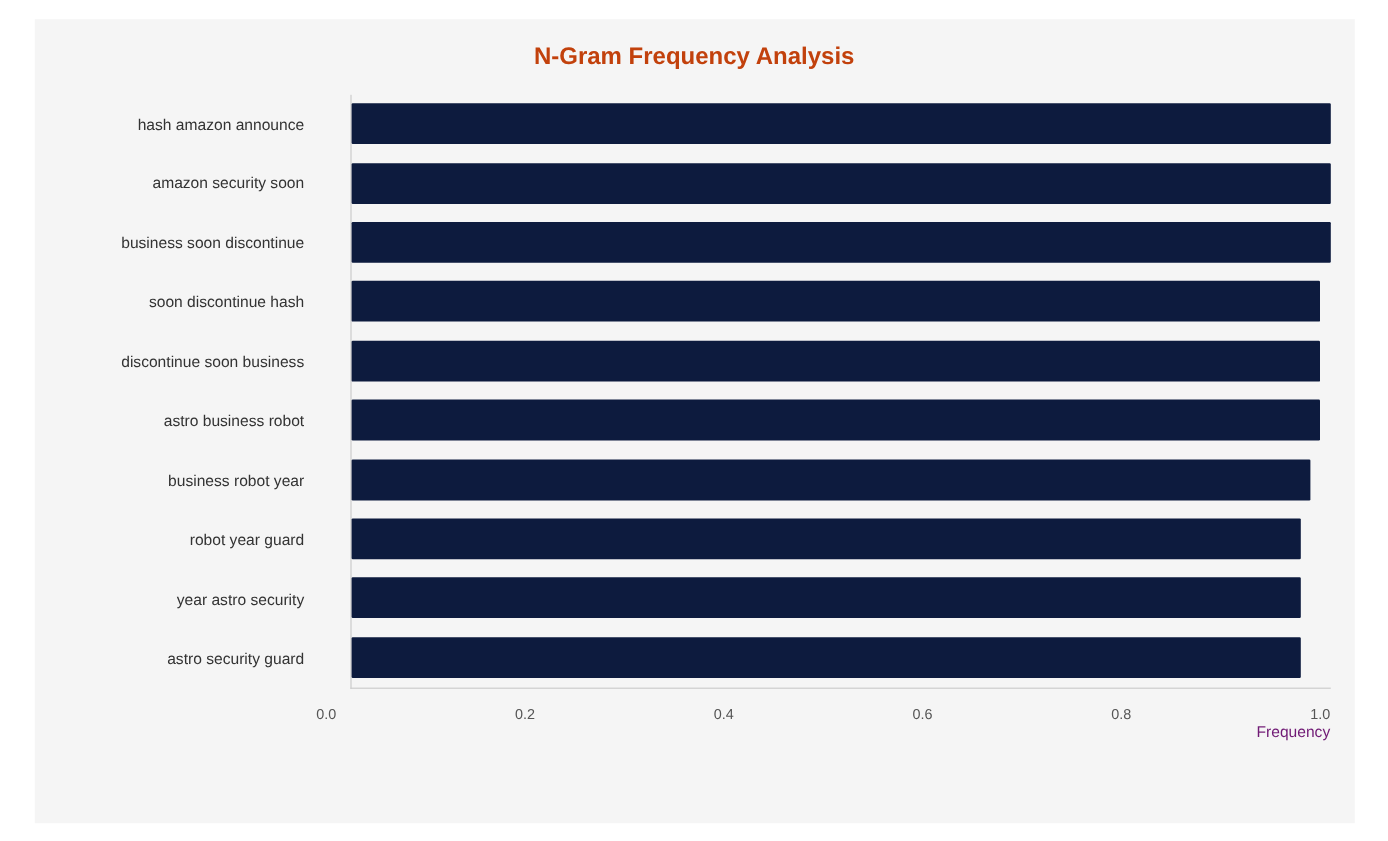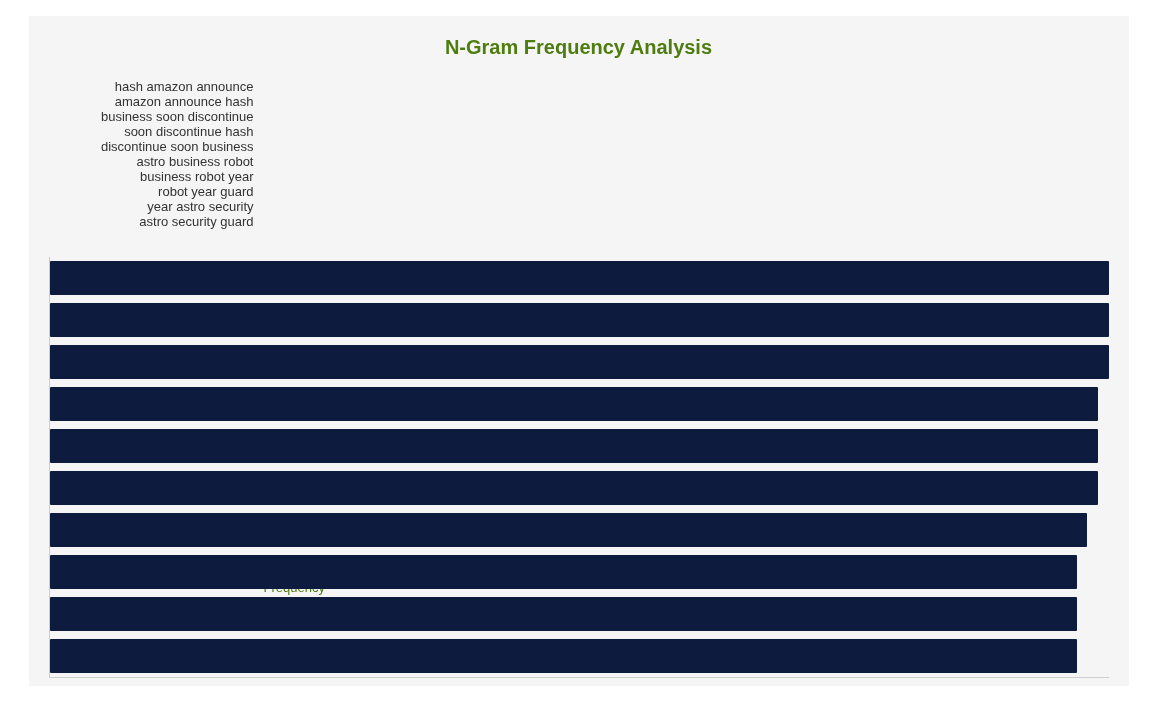--- a/index.html
+++ b/index.html
@@ -17,25 +17,25 @@
       width: 1100px;
       height: 670px;
       padding: 20px 20px 60px 20px;
       position: relative;
     }
     .chart-title {
       text-align: center;
       font-size: 20px;
       font-weight: bold;
       margin-bottom: 20px;
-      color: #4d7c0f;
+      color: #c2410c;
     }
     .chart-area {
       display: flex;
-      flex-direction: column;
+      flex-direction: row;
       height: calc(100% - 50px);
       gap: 28px;
     }
     .y-axis {
       display: flex;
       flex-direction: column;
       justify-content: space-around;
       align-items: flex-end;
       padding-right: 10px;
       flex-shrink: 0;
@@ -71,37 +71,37 @@
       justify-content: space-between;
       padding-left: 215px;
       padding-right: 20px;
       margin-top: 8px;
     }
     .x-tick {
       font-size: 12px;
       color: #555;
     }
     .x-label {
-      text-align: left;
+      text-align: right;
       font-size: 13px;
-      color: #4d7c0f;
+      color: #701a75;
       margin-top: 0;
     }
   </style>
 </head>
 <body>
 
 <div class="chart-container">
   <div class="chart-title">N-Gram Frequency Analysis</div>
 
   <div style="display:flex; flex-direction:column; height: calc(100% - 45px);">
     <div class="chart-area">
       <div class="y-axis" id="y-axis">
           <div class="y-label">hash amazon announce</div>
-          <div class="y-label">amazon announce hash</div>
+          <div class="y-label">amazon security soon</div>
           <div class="y-label">business soon discontinue</div>
           <div class="y-label">soon discontinue hash</div>
           <div class="y-label">discontinue soon business</div>
           <div class="y-label">astro business robot</div>
           <div class="y-label">business robot year</div>
           <div class="y-label">robot year guard</div>
           <div class="y-label">year astro security</div>
           <div class="y-label">astro security guard</div>
         </div>
       <div class="plot-area" id="plot-area">
@@ -131,16 +131,24 @@
           </div>
           <div class="bar-row">
             <div class="bar" style="width: 97%; background: rgb(13, 27, 62);"></div>
           </div>
           <div class="bar-row">
             <div class="bar" style="width: 97%; background: rgb(13, 27, 62);"></div>
           </div>
         </div>
     </div>
     <div style="padding-left:215px; padding-right:0px; margin-top:6px;">
+      <div class="x-axis" id="x-axis" style="padding-left:0; padding-right:0;">
+          <span class="x-tick">0.0</span>
+          <span class="x-tick">0.2</span>
+          <span class="x-tick">0.4</span>
+          <span class="x-tick">0.6</span>
+          <span class="x-tick">0.8</span>
+          <span class="x-tick">1.0</span>
+        </div>
       <div class="x-label">Frequency</div>
     </div>
   </div>
 </div>
 
 </body></html>

